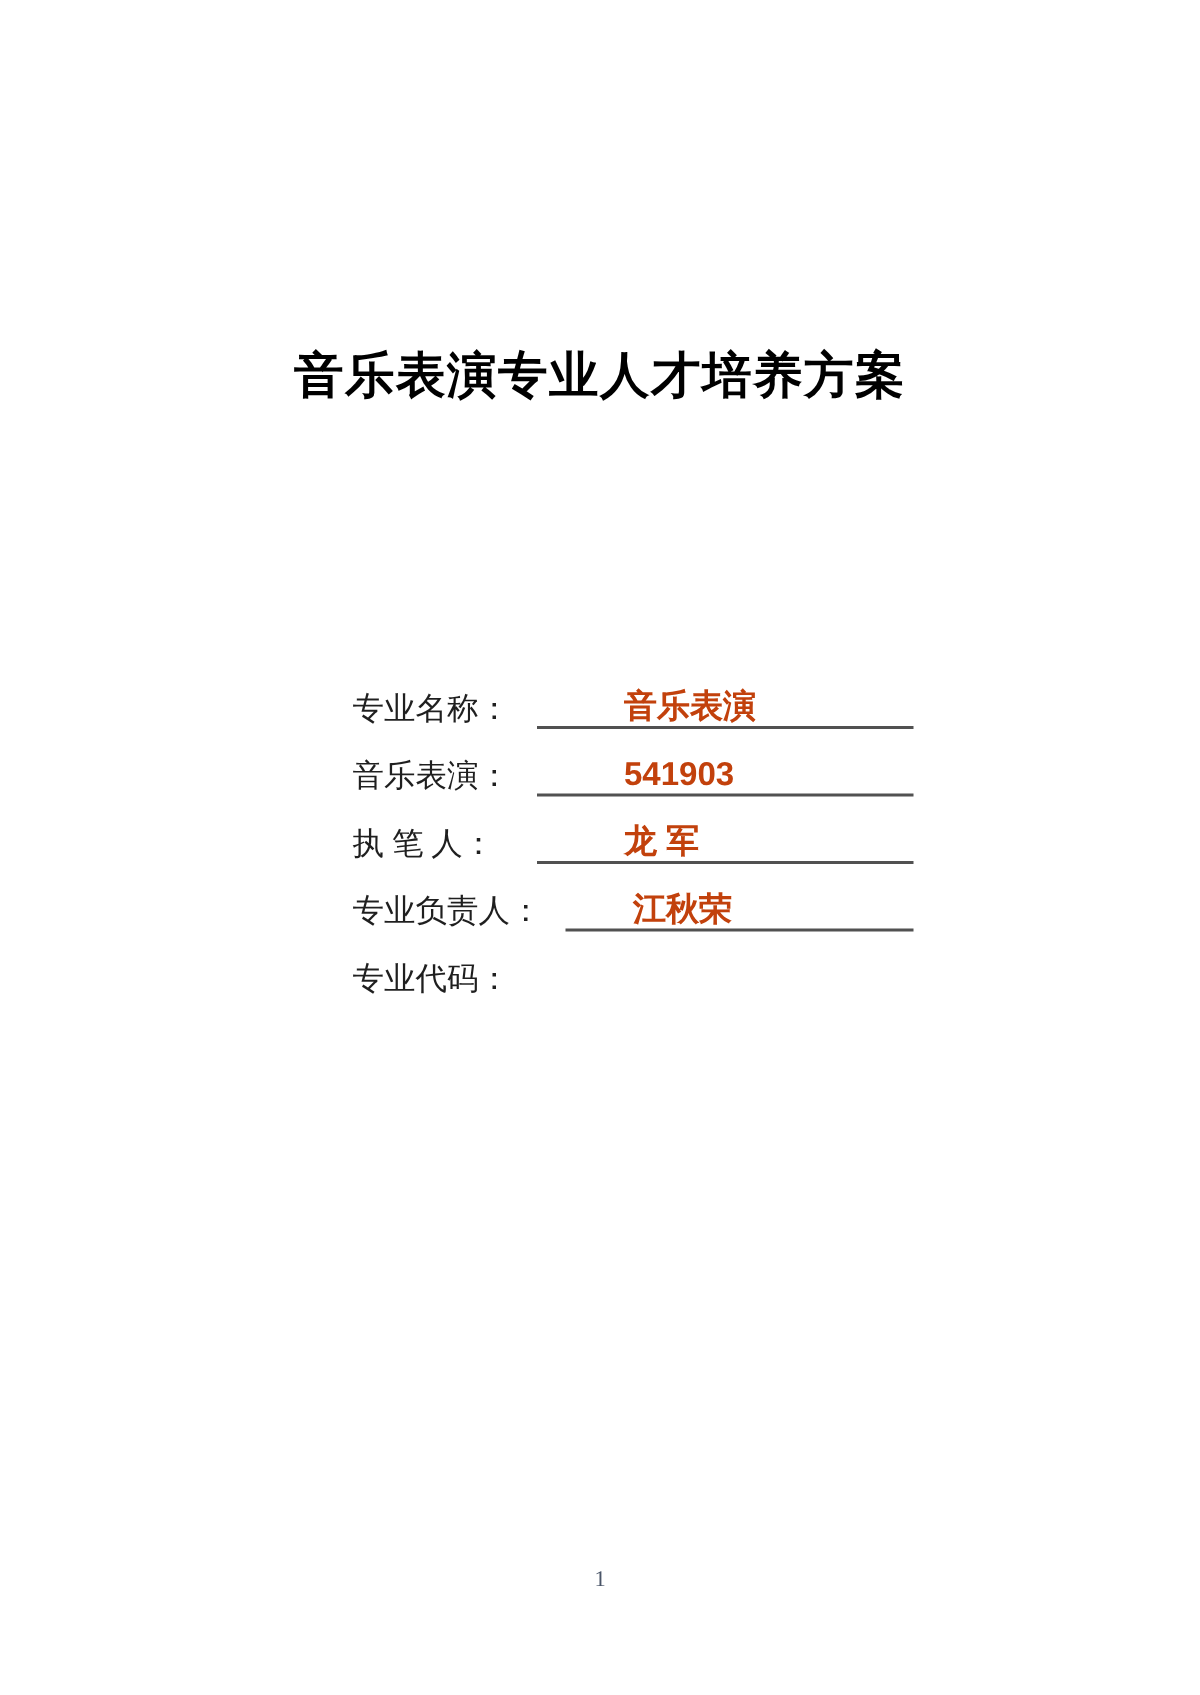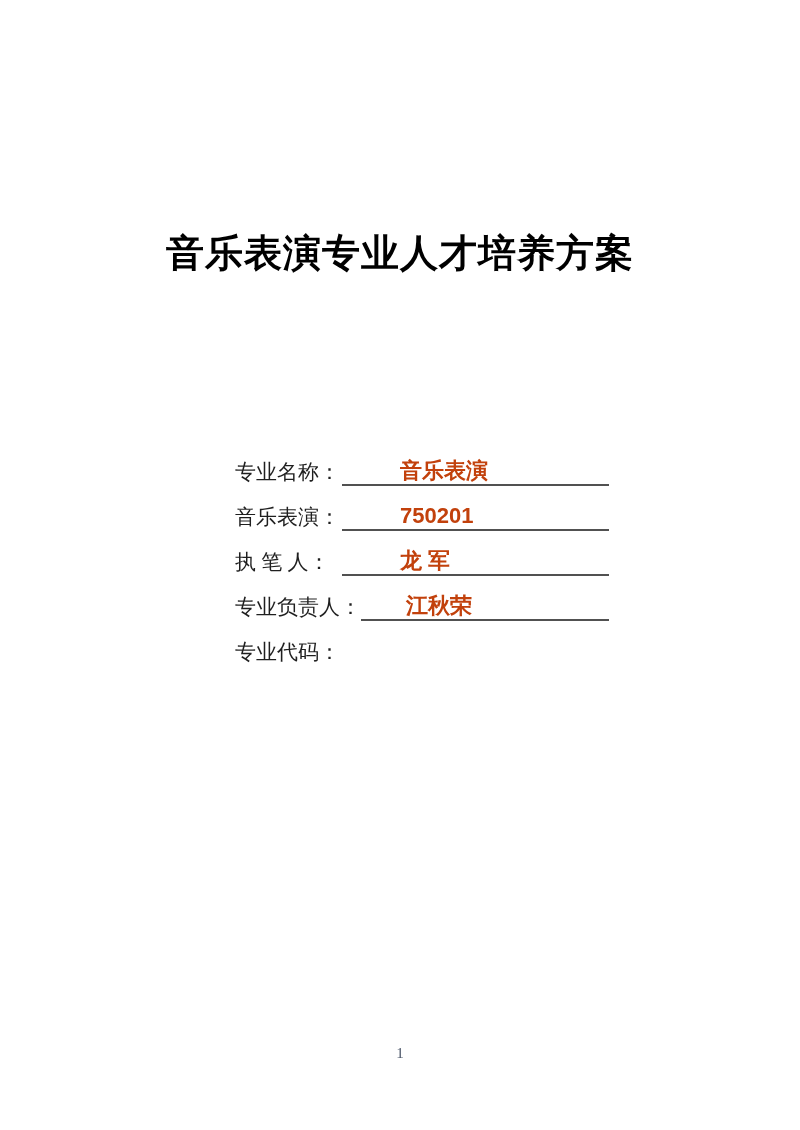--- a/index.html
+++ b/index.html
@@ -17,35 +17,36 @@
     background: #ffffff;
   }
   .doc-title {
     position: absolute;
     top: 228px;
     left: 0;
     width: 100%;
     text-align: center;
     font-family: "Liberation Sans", sans-serif;
     font-weight: bold;
-    font-size: 38px;
+    font-size: 33px;
     letter-spacing: 1px;
     color: #000000;
     white-space: nowrap;
   }
   .form-block {
     position: absolute;
     left: 235px;
     top: 441px;
     width: 374px;
   }
   .form-row {
     display: flex;
     align-items: flex-end;
     height: 45px;
+    gap: 16px;
   }
   .field-label {
     font-family: "Liberation Serif", serif;
     font-size: 21px;
     color: #1f1f1f;
     min-width: 107px;
     flex-shrink: 0;
     white-space: pre;
     line-height: 1;
     padding-bottom: 3px;
@@ -83,21 +84,21 @@
 
   <div class="form-block">
 
     <div class="form-row row-1">
       <span class="field-label">专业名称：</span>
       <span class="field-line">音乐表演</span>
     </div>
 
     <div class="form-row row-2">
       <span class="field-label">音乐表演：</span>
-      <span class="field-line">750201</span>
+      <span class="field-line">541903</span>
     </div>
 
     <div class="form-row row-4">
       <span class="field-label">执 笔 人：</span>
       <span class="field-line">龙 军</span>
     </div>
 
     <div class="form-row row-3">
       <span class="field-label">专业负责人：</span>
       <span class="field-line">江秋荣</span>

